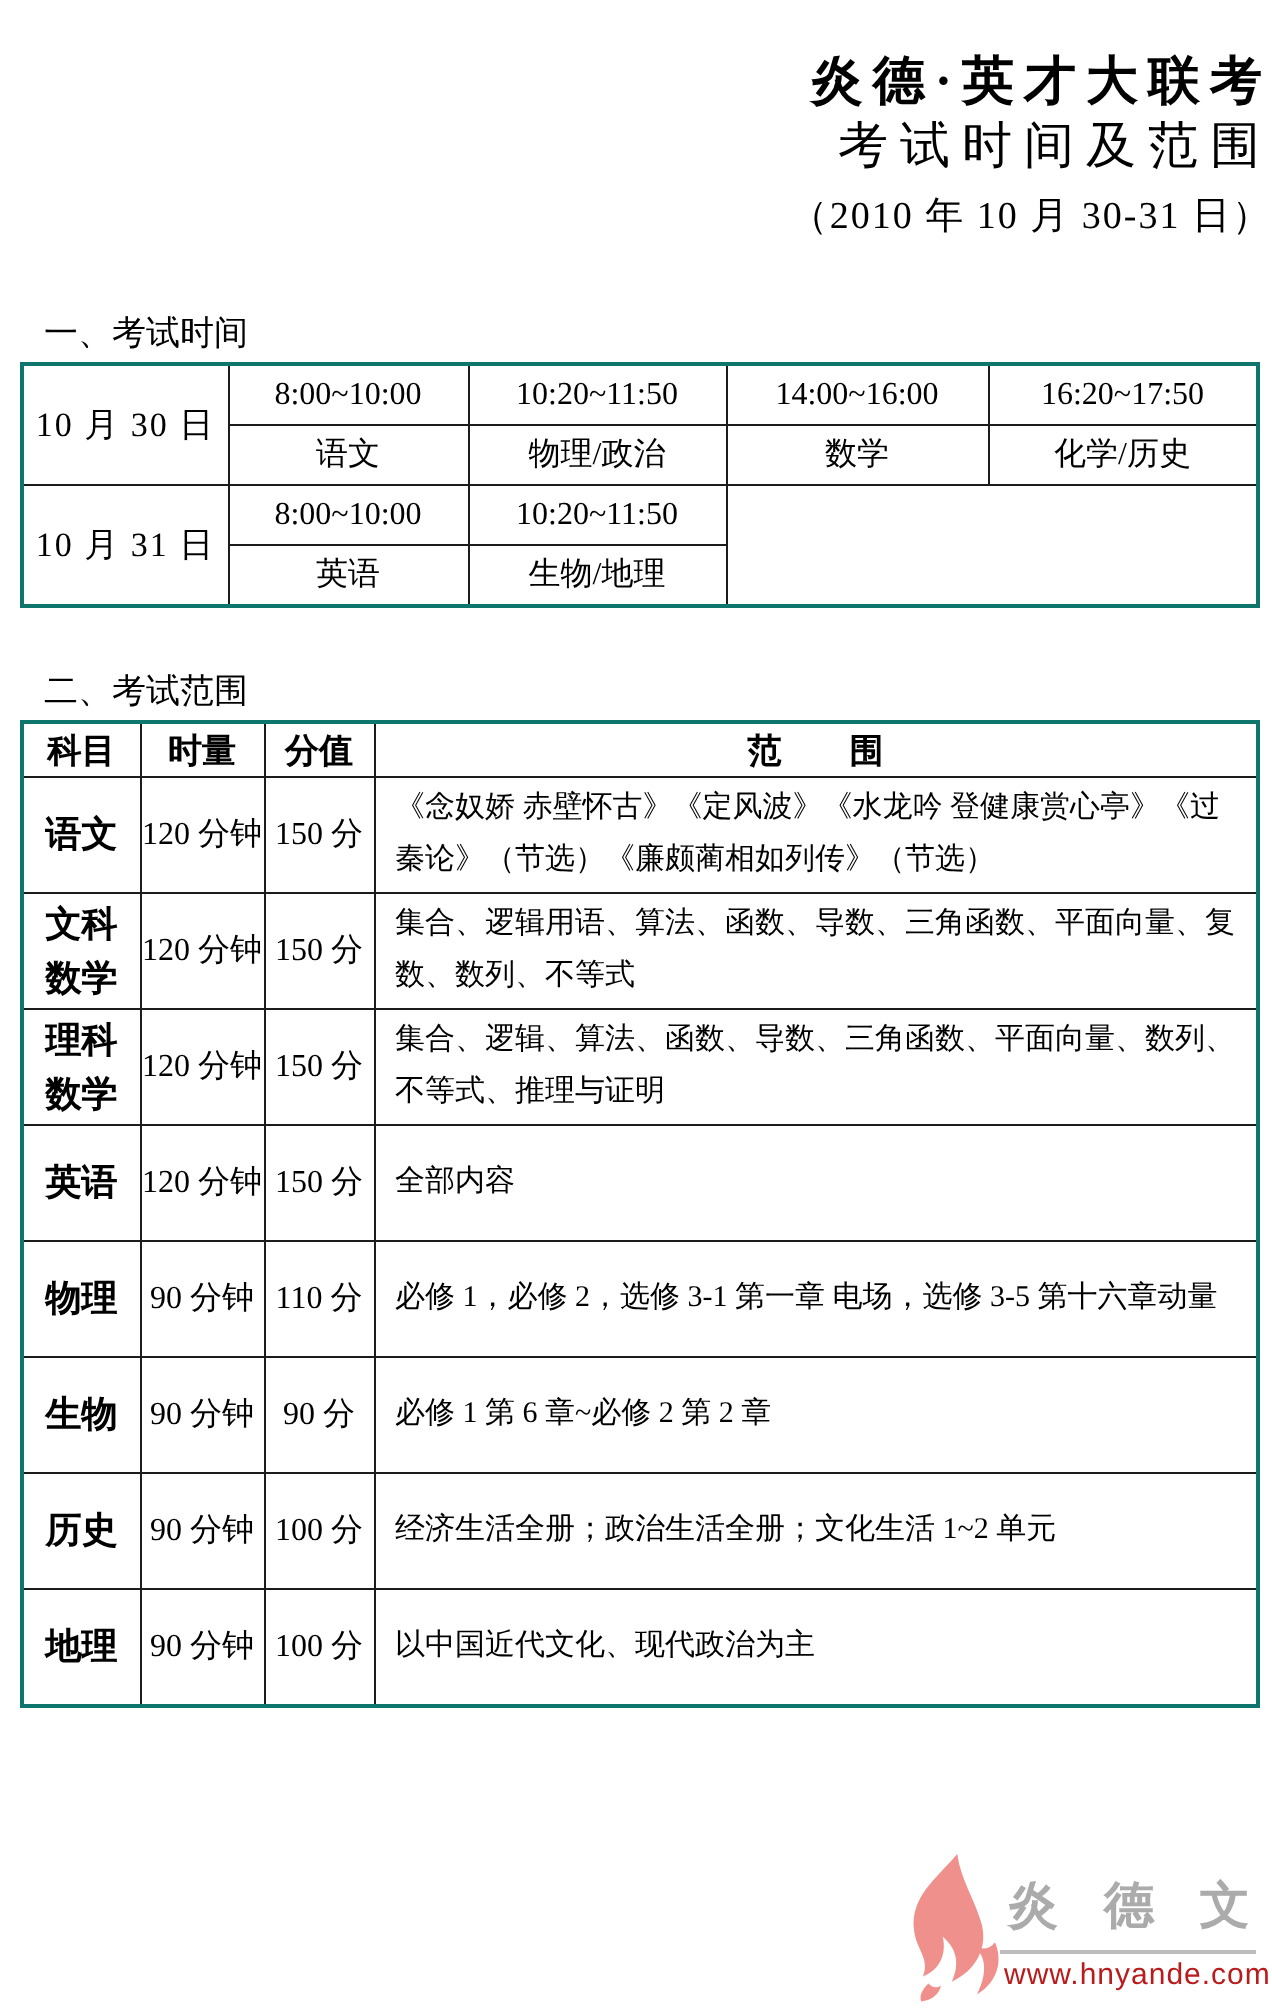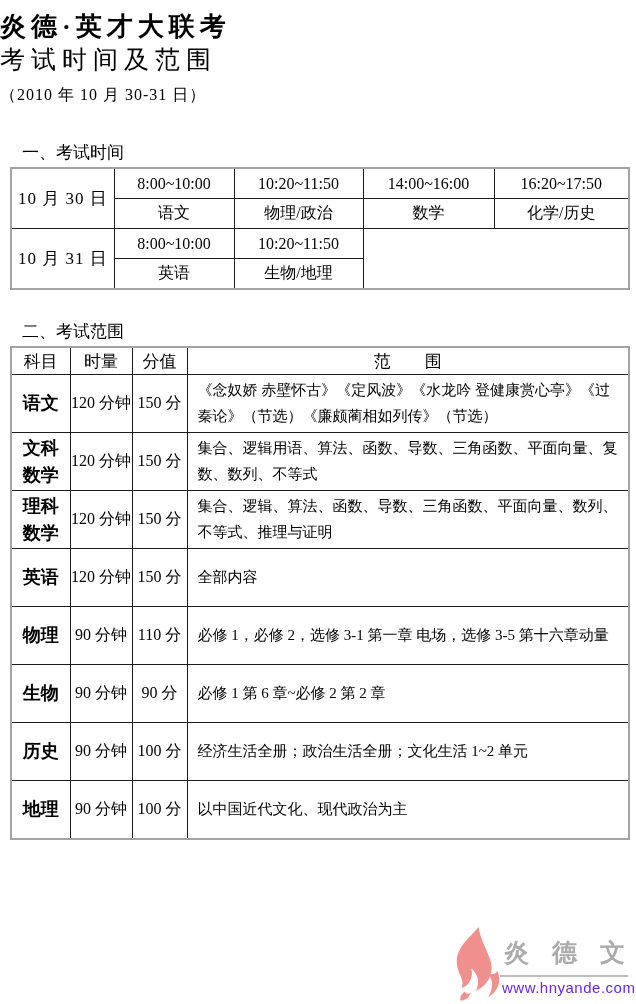--- a/index.html
+++ b/index.html
@@ -2,57 +2,57 @@
 <html><head>
 <meta charset="utf-8">
 <style>
   html,body{margin:0;padding:0;background:#e9e9e9;}
   .page{
     width:636px;height:1004px;position:relative;margin:0 auto;
     background:#ffffff;color:#000;overflow:hidden;
     font-family:"Liberation Serif","DejaVu Serif",serif;
   }
   
-  .doc-header{text-align:left;padding-top:10px;}
+  .doc-header{text-align:right;padding-top:24px;}
   .title-brand{
     font-size:26px;font-weight:600;letter-spacing:5px;line-height:34px;
     font-family:"Liberation Serif","DejaVu Serif",serif;
   }
   .title-main{
     font-size:28px;font-weight:bold;letter-spacing:2px;line-height:38px;margin-top:2px;
     font-family:"Liberation Sans","DejaVu Sans",sans-serif;
   }
   .title-sub{
     font-size:25px;font-weight:500;letter-spacing:6px;line-height:32px;
   }
   .title-date{
-    font-size:16px;line-height:24px;margin-top:7px;letter-spacing:1px;
+    font-size:19px;line-height:24px;margin-top:7px;letter-spacing:1px;
   }
   
   .section-heading{
     font-size:17px;line-height:20px;margin:36px 0 0 22px;
   }
   .section-heading.second{margin-top:32px;}
   
   table{
     border-collapse:collapse;table-layout:fixed;
     margin:4px 0 0 10px;width:618px;
-    border:2px solid #a3a3a3;
+    border:2px solid #0f766e;
   }
   td,th{
     border:1px solid #1c1c1c;
     text-align:center;vertical-align:middle;
     padding:0;overflow:hidden;
   }
   
   .schedule-table td{font-size:16px;height:29px;}
   .schedule-table .date-cell{font-size:17px;letter-spacing:1px;}
   
   .range-table th{
-    font-size:17px;font-weight:normal;height:26px;
+    font-size:17px;font-weight:bold;height:26px;
     font-family:"Liberation Sans","DejaVu Sans",sans-serif;
   }
   .range-table td{height:57px;}
   .range-table .subject-cell{
     font-size:18px;font-weight:bold;line-height:1.45;
     font-family:"Liberation Sans","DejaVu Sans",sans-serif;
     padding:0 4px;
   }
   .range-table .duration-cell,
   .range-table .score-cell{font-size:16px;}
@@ -65,21 +65,21 @@
   .flame-icon{position:absolute;left:2px;top:4px;width:54px;height:78px;}
   .wm-brand{
     position:absolute;left:58px;top:16px;white-space:nowrap;
     font-family:"Liberation Sans","DejaVu Sans",sans-serif;
     font-size:25px;font-weight:bold;letter-spacing:8px;color:#ababab;
   }
   .wm-line{position:absolute;left:54px;top:55px;width:128px;height:2px;background:#bdbdbd;}
   .wm-url{
     position:absolute;left:56px;top:59px;white-space:nowrap;
     font-family:"Liberation Sans","DejaVu Sans",sans-serif;
-    font-size:15px;color:#6d28d9;letter-spacing:0.5px;
+    font-size:15px;color:#b91c1c;letter-spacing:0.5px;
   }
 </style>
 </head>
 <body>
 
 <div class="page">
 
   <div class="doc-header">
     <div class="title-brand">炎德·英才大联考</div>
     <div class="title-sub">考试时间及范围</div>

